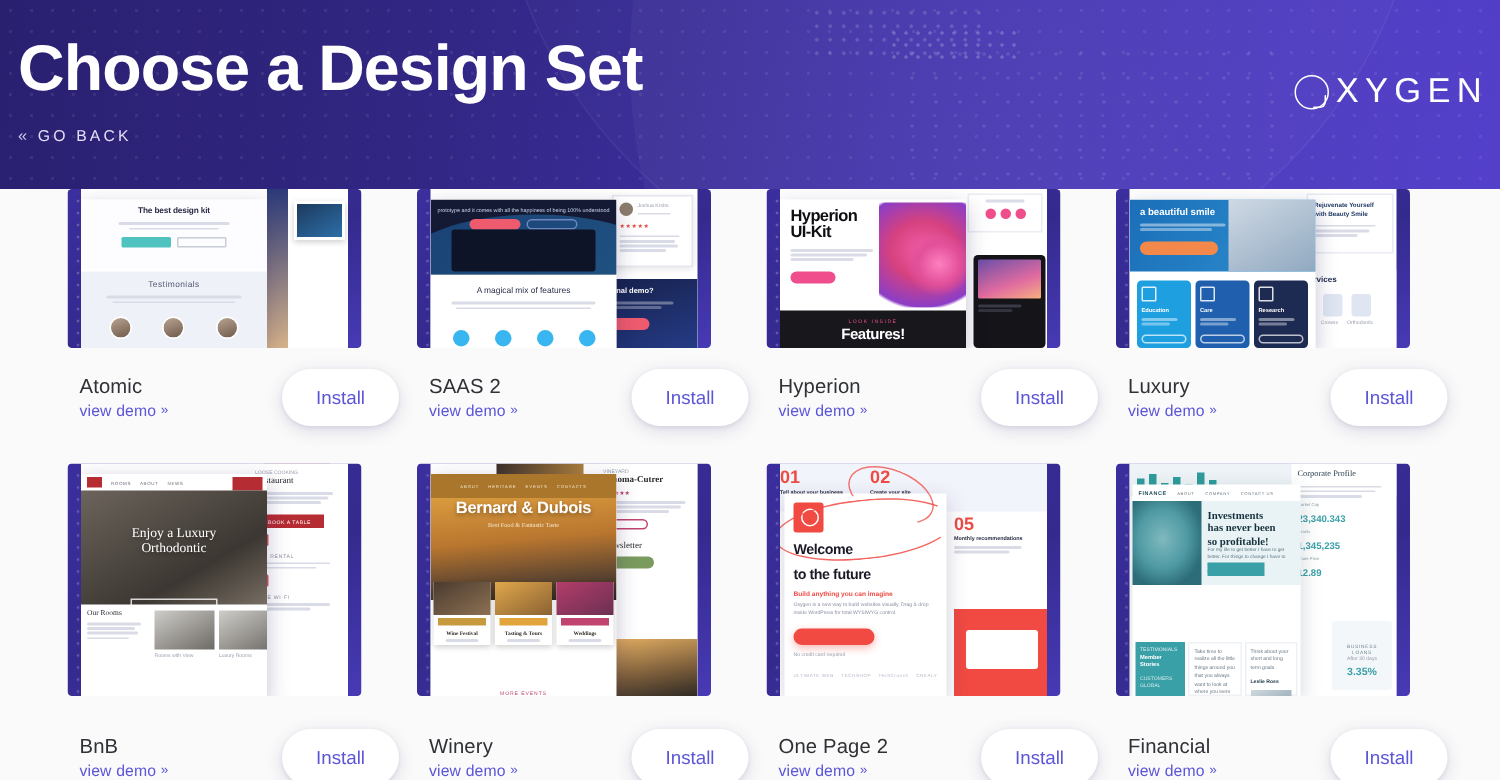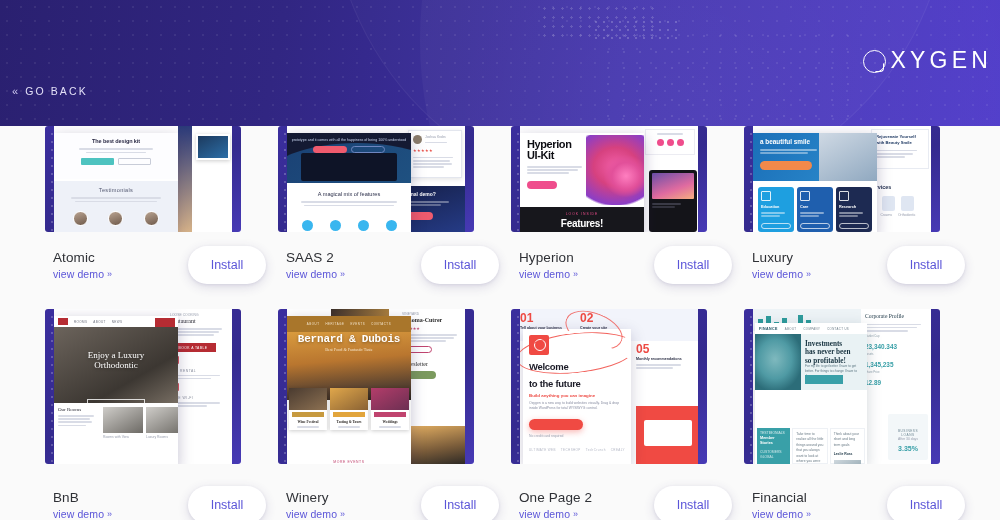--- a/index.html
+++ b/index.html
@@ -127,21 +127,21 @@
   
   .meta {
     position:absolute; left:8px; right:0; bottom:6px;
     display:flex; align-items:center; justify-content:space-between;
     width:213px;
   }
   .meta-text { display:flex; flex-direction:column; gap:3px; }
   .set-name { font-size:13.5px; color:#2f3136; font-weight:400; letter-spacing:.1px; }
   .view-demo {
     font-size:10.5px; color:#5b55d8; cursor:pointer; letter-spacing:.1px;
-    display:flex; align-items:center; gap:3px;
+    display:flex; align-items:flex-start; gap:3px;
   }
   .view-demo .dchev { font-size:9px; }
   .install-btn {
     width:78px; height:38px; border-radius:19px; background:#fff;
     box-shadow:0 3px 11px rgba(60,50,120,.16), 0 1px 3px rgba(60,50,120,.10);
     display:flex; align-items:center; justify-content:center;
     font-size:12.5px; color:#5b55d8; cursor:pointer; border:none;
     font-family:inherit;
   }
 
@@ -227,21 +227,21 @@
   .bnb-resth { font-size:6px; color:#2b2b35; font-family:"Liberation Serif", serif; }
   .bnb-table { width:46px; height:9px; background:#b62c33; margin-top:7px; }
   .bnb-feat { font-size:3.4px; color:#8a8f9e; letter-spacing:.5px; margin-top:5px; }
   .bnb-ficon { width:9px; height:8px; background:#d9545e; border-radius:1px; margin-top:4px; }
   .bnb-food { position:absolute; right:12px; top:0; width:44px; height:26px; background:linear-gradient(150deg,#8e3a2e,#c75a3c); }
 
   
   .win-nav { position:absolute; left:0; right:0; top:0; height:16px; background:#a9762b; display:flex; align-items:center; justify-content:center; gap:6px; }
   .win-ni { font-size:2.8px; color:#f4e6cf; letter-spacing:.6px; }
   .win-hero { position:absolute; left:0; right:0; top:16px; height:68px; background:linear-gradient(175deg,#d99b3e 0%,#b9762f 42%,#5c4430 78%,#2c2420 100%); }
-  .win-hh { position:absolute; left:0; right:0; top:17px; text-align:center; font-size:11px; color:#fff; font-family:Liberation Mono, monospace; font-weight:700; letter-spacing:-.2px; text-shadow:0 1px 3px rgba(0,0,0,.35); }
+  .win-hh { position:absolute; left:0; right:0; top:17px; text-align:center; font-size:11px; color:#fff; font-family:Liberation Sans, sans-serif; font-weight:700; letter-spacing:-.2px; text-shadow:0 1px 3px rgba(0,0,0,.35); }
   .win-hsub { position:absolute; left:0; right:0; top:31px; text-align:center; font-size:4.2px; color:#f5e4c9; font-family:"Liberation Serif", serif; }
   .win-cards { position:absolute; left:2px; right:2px; top:72px; display:flex; gap:3px; }
   .wcard { flex:1; background:#fff; box-shadow:0 1px 4px rgba(0,0,0,.2); }
   .wcimg { height:22px; }
   .wc1 .wcimg { background:linear-gradient(150deg,#4a3b30,#8d7152); }
   .wc2 .wcimg { background:linear-gradient(150deg,#e0a74b,#8a6233); }
   .wc3 .wcimg { background:linear-gradient(150deg,#b33d6a,#6c2f52); }
   .wcbadge { height:5px; margin:2px 3px 0; }
   .wc1 .wcbadge { background:#c79a3f; } .wc2 .wcbadge { background:#e2a53c; } .wc3 .wcbadge { background:#c0446f; }
   .wct { font-size:3.6px; color:#2f2b28; font-family:"Liberation Serif", serif; text-align:center; margin-top:3px; font-weight:700; }
@@ -304,20 +304,21 @@
 <body>
 
 <div class="header">
   <div class="header-dots"></div>
   <div class="header-arc"></div>
   <div class="header-arc2"></div>
   <div class="header-dense-dots"></div>
   <div class="header-dense-dots2"></div>
   <div class="header-dots-right"></div>
 
+  <div class="page-title">Choose a Design Set</div>
 
   <div class="go-back">
     <span class="chev">«</span>
     <span>GO BACK</span>
   </div>
 
   <div class="brand">
     <span class="brand-o"></span>
     <span>XYGEN</span>
   </div>

